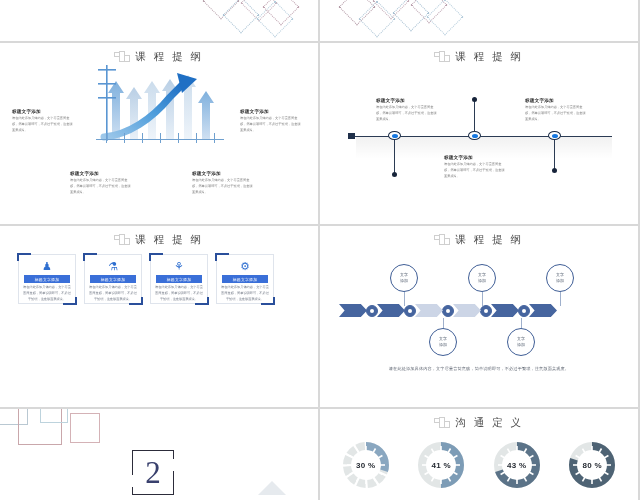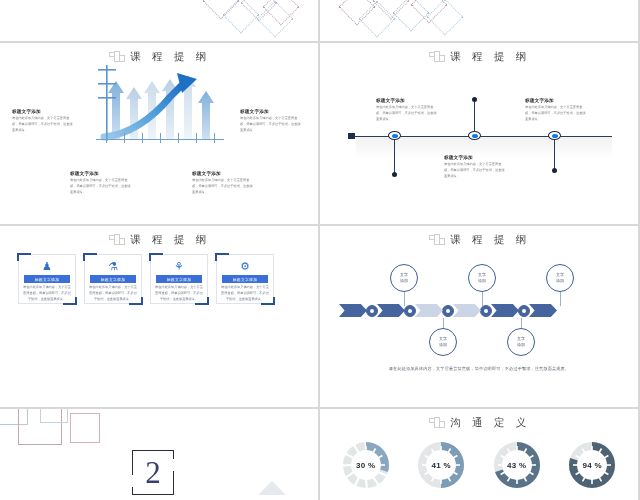--- a/index.html
+++ b/index.html
@@ -16,21 +16,21 @@
   .slide.r0 { height:41px; }
   .slide.r3 { height:97px; }
   .slide:nth-child(2n) { margin-right:0; }
 
   
   .s-title {
     position:absolute; top:7px; left:0; right:0;
     display:flex; align-items:center; justify-content:center; gap:5px;
   }
   .s-title .tx {
-    font-family:Liberation Mono, monospace;
+    font-family:Liberation Sans, sans-serif;
     font-size:10.5px; color:#4b4b4b; letter-spacing:2.5px;
   }
   .tico { position:relative; width:16px; height:12px; }
   .tico i { position:absolute; border:1px solid #cfcfcf; display:block; }
   .tico i.a { left:0; top:1px; width:7px; height:5px; }
   .tico i.b { left:5px; top:0; width:6px; height:11px; background:#fff; }
   .tico i.c { left:10px; top:4px; width:6px; height:7px; }
 
   
   .dia { position:absolute; border:1px dotted; width:26px; height:26px;
@@ -497,20 +497,20 @@
             <line x1="35.5" y1="42.4" x2="31.5" y2="35.5"></line>
             <line x1="26" y1="45" x2="26" y2="37"></line>
             <line x1="16.5" y1="42.4" x2="20.5" y2="35.5"></line>
             <line x1="9.6" y1="35.5" x2="16.5" y2="31.5"></line>
             <line x1="7" y1="26" x2="15" y2="26"></line>
             <line x1="9.6" y1="16.5" x2="16.5" y2="20.5"></line>
             <line x1="16.5" y1="9.6" x2="20.5" y2="16.5"></line>
           </g>
         </svg>
         <span class="val">
-          <em style="font-style:normal">94 %</em>
+          <em style="font-style:normal">80 %</em>
         </span>
       </div>
 
     </div>
   </div>
 
 </div>
 
 </body></html>

